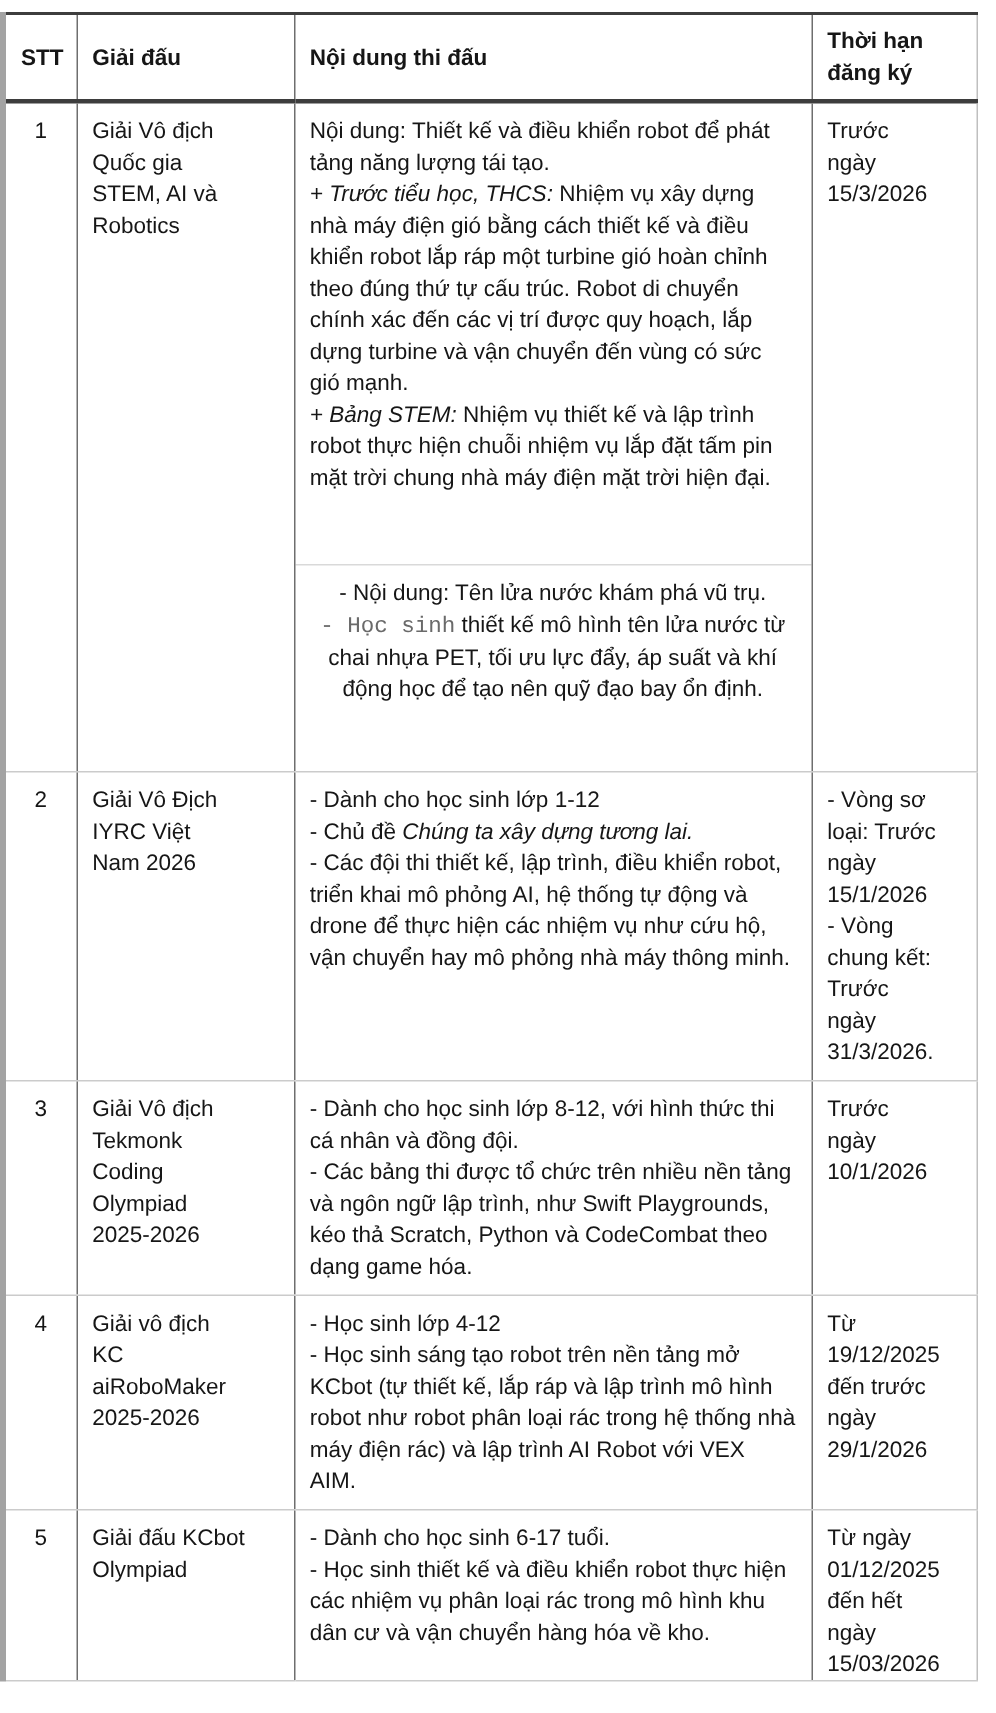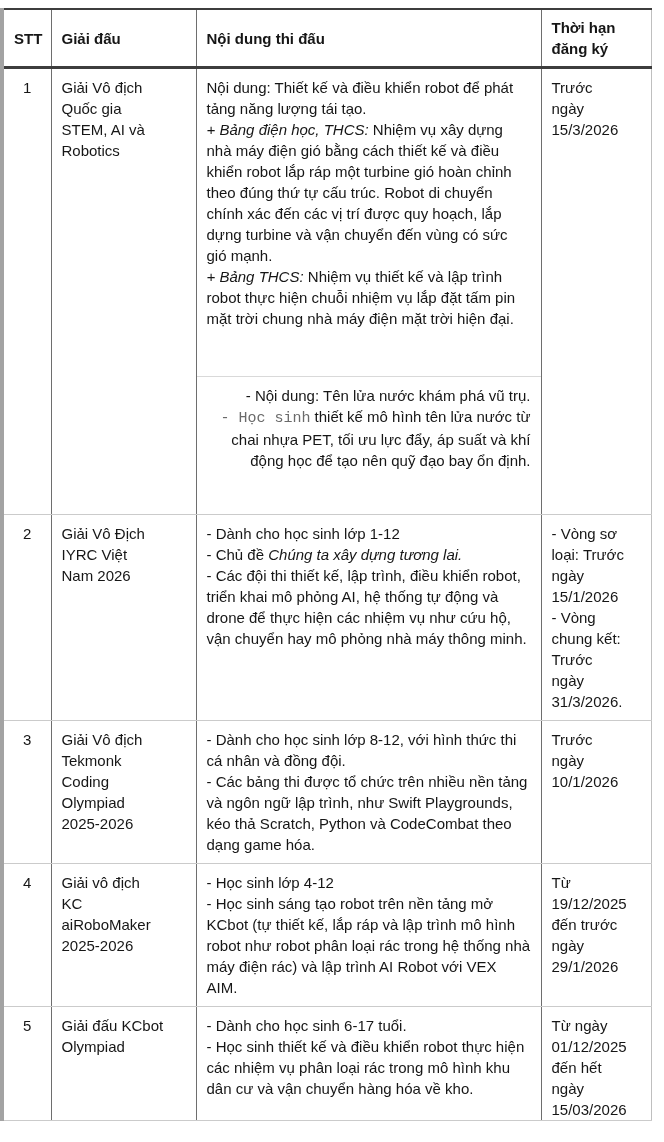--- a/index.html
+++ b/index.html
@@ -71,23 +71,23 @@
     </thead>
     <tbody>
         <tr>
           <td class="c-stt">1</td>
           <td>Giải Vô địch
 Quốc gia
 STEM, AI và
 Robotics</td>
           <td class="content-cell">
             <div class="block" style="min-height: 307px;"><span>Nội dung: Thiết kế và điều khiển robot để phát tảng năng lượng tái tạo.
-</span><span class="it">+ Bảng điện học, THCS:</span><span> Nhiệm vụ xây dựng nhà máy điện gió bằng cách thiết kế và điều khiển robot lắp ráp một turbine gió hoàn chỉnh theo đúng thứ tự cấu trúc. Robot di chuyển chính xác đến các vị trí được quy hoạch, lắp dựng turbine và vận chuyển đến vùng có sức gió mạnh.
-</span><span class="it">+ Bảng THCS:</span><span> Nhiệm vụ thiết kế và lập trình robot thực hiện chuỗi nhiệm vụ lắp đặt tấm pin mặt trời chung nhà máy điện mặt trời hiện đại.</span></div>
-            <div class="block align-right" style="min-height: 138px;"><span>- Nội dung: Tên lửa nước khám phá vũ trụ.
+</span><span class="it">+ Trước tiểu học, THCS:</span><span> Nhiệm vụ xây dựng nhà máy điện gió bằng cách thiết kế và điều khiển robot lắp ráp một turbine gió hoàn chỉnh theo đúng thứ tự cấu trúc. Robot di chuyển chính xác đến các vị trí được quy hoạch, lắp dựng turbine và vận chuyển đến vùng có sức gió mạnh.
+</span><span class="it">+ Bảng STEM:</span><span> Nhiệm vụ thiết kế và lập trình robot thực hiện chuỗi nhiệm vụ lắp đặt tấm pin mặt trời chung nhà máy điện mặt trời hiện đại.</span></div>
+            <div class="block align-right" style="min-height: 138px; text-align: center;"><span>- Nội dung: Tên lửa nước khám phá vũ trụ.
 </span><span class="gray">- Học sinh</span><span> thiết kế mô hình tên lửa nước từ chai nhựa PET, tối ưu lực đẩy, áp suất và khí động học để tạo nên quỹ đạo bay ổn định.</span></div>
           </td>
           <td>Trước
 ngày
 15/3/2026</td>
         </tr>
         <tr>
           <td class="c-stt">2</td>
           <td>Giải Vô Địch
 IYRC Việt

